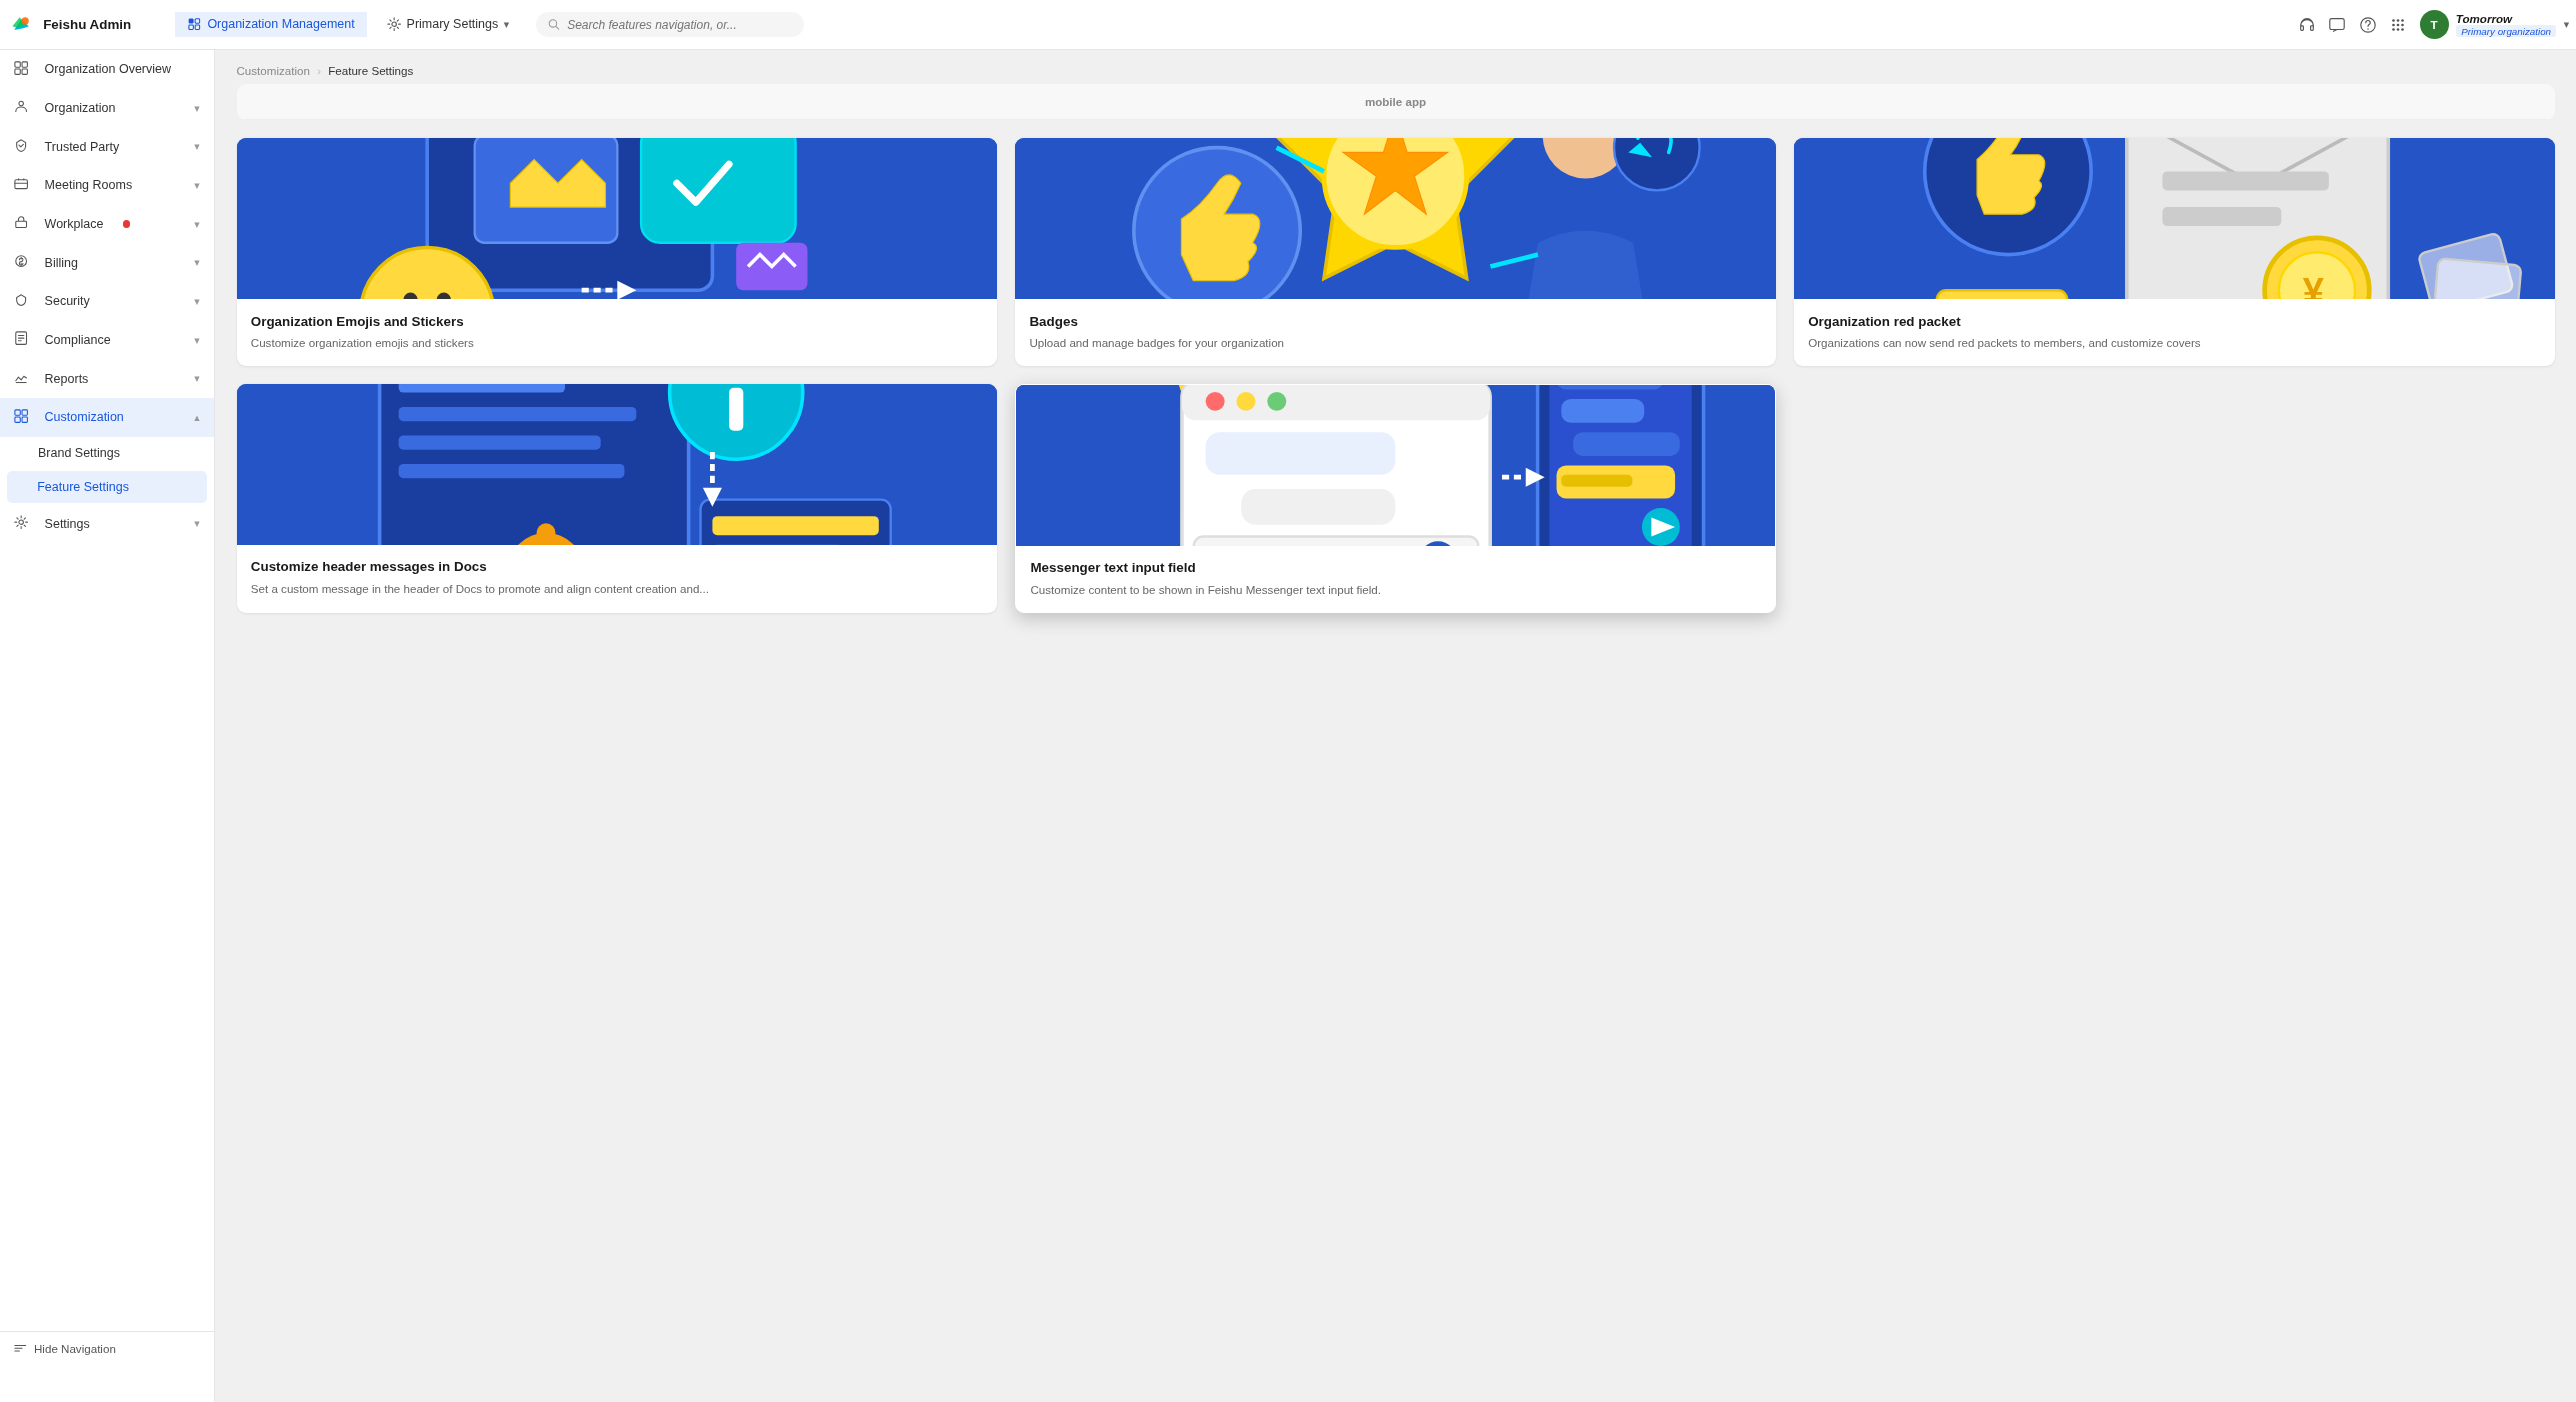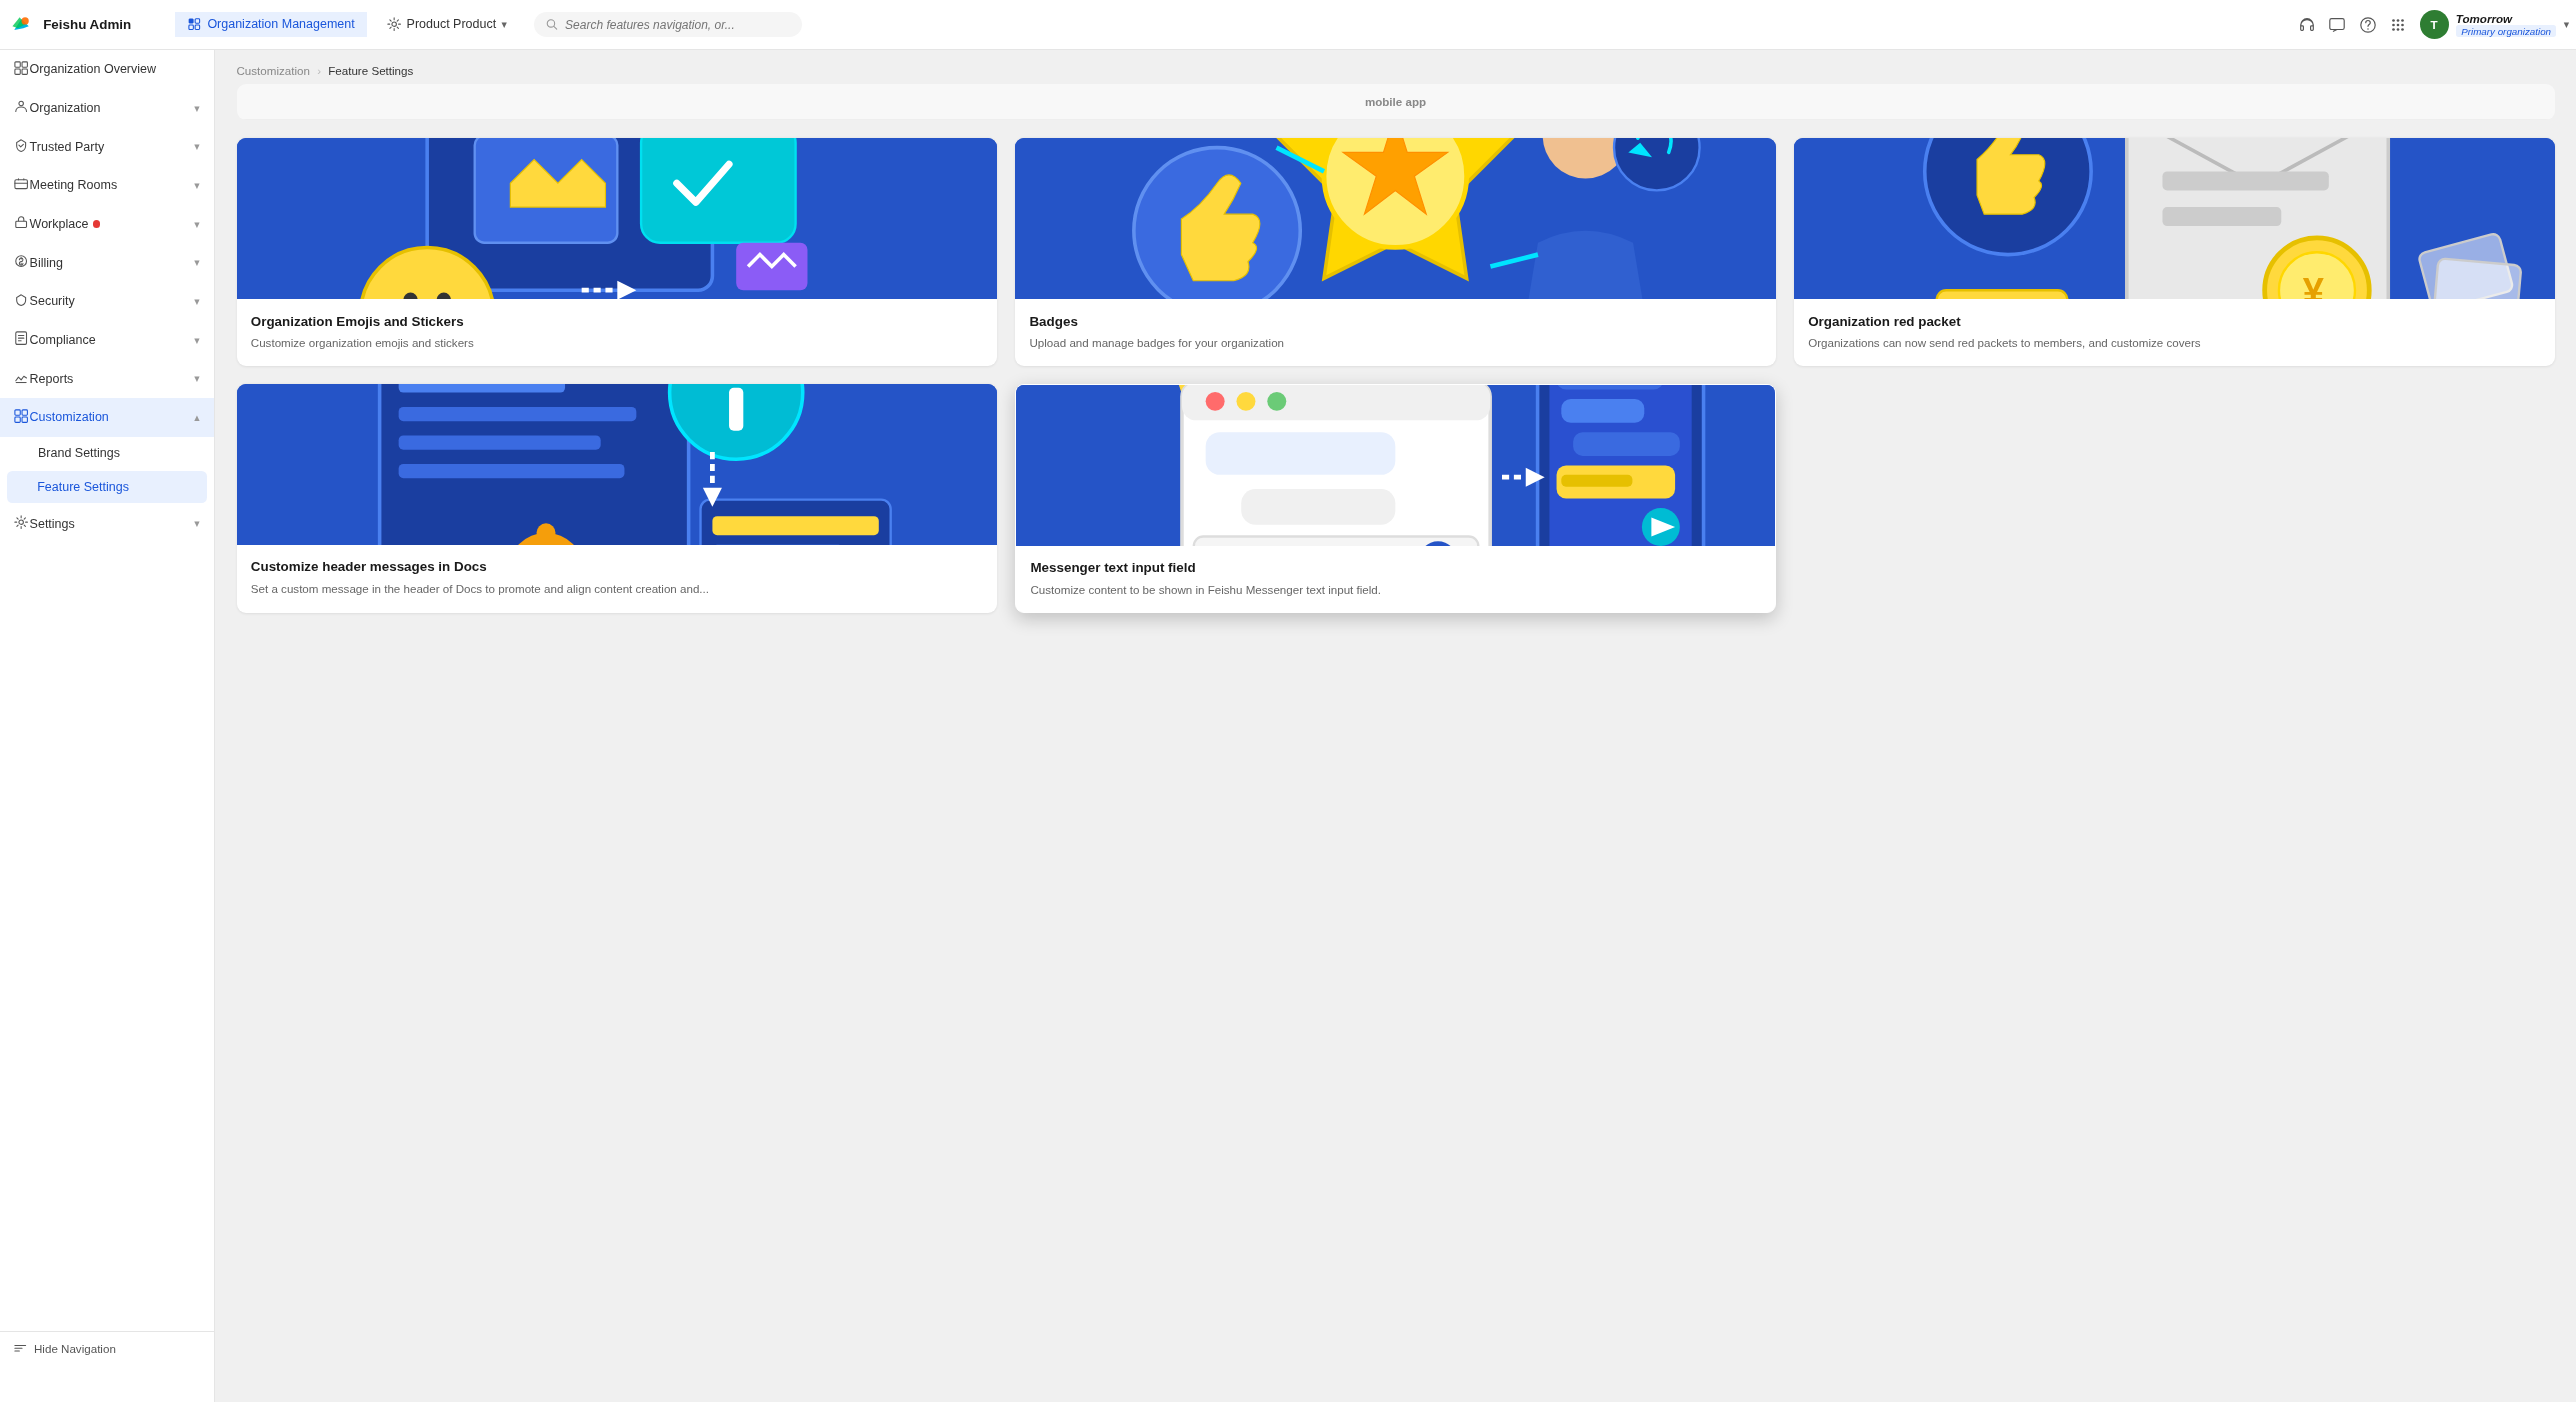--- a/index.html
+++ b/index.html
@@ -53,21 +53,21 @@
       overflow-y: auto;
       display: flex; flex-direction: column;
       padding-bottom: 36px;
     }
     .sidebar-item {
       display: flex; align-items: center; justify-content: space-between;
       padding: 10.7px 14.3px; cursor: pointer; color: #333; font-size: 12.5px;
       border-radius: 0;
     }
     .sidebar-item.active { background: #e8f0fe; color: #1a56db; }
-    .sidebar-item-left { display: flex; align-items: center; gap: 1px; }
+    .sidebar-item-left { display: flex; align-items: center; gap: 16px; }
     .sidebar-icon { font-size: 14.3px; color: #555; }
     .sidebar-item.active .sidebar-icon { color: #1a56db; }
     .sidebar-caret { font-size: 10.7px; color: #999; }
     .sidebar-dot { width: 7.2px; height: 7.2px; border-radius: 50%; background: #e53935; margin-left: 3.6px; }
 
     
     .sidebar-subitem {
       display: flex; align-items: center;
       padding: 9px 14.3px 9px 38px; cursor: pointer; color: #333; font-size: 12.5px;
     }
@@ -139,21 +139,21 @@
       <rect x="8" y="9" width="5" height="5" rx="1" fill="none" stroke="#1a56db" stroke-width="1.2"></rect>
     </svg>
     <span>Organization Management</span>
   </button>
 
   <button class="nav-btn nav-btn-product">
     <svg width="14.3" height="14.3" viewBox="0 0 16 16" fill="none">
       <circle cx="8" cy="8" r="2.5" stroke="#555" stroke-width="1.2"></circle>
       <path d="M8 1v2M8 13v2M1 8h2M13 8h2M3.22 3.22l1.41 1.41M11.37 11.37l1.41 1.41M3.22 12.78l1.41-1.41M11.37 4.63l1.41-1.41" stroke="#555" stroke-width="1.2" stroke-linecap="round"></path>
     </svg>
-    <span>Product Product</span>
+    <span>Primary Settings</span>
     <span class="nav-btn-caret">▾</span>
   </button>
 
   <div class="search-bar">
     <svg width="12.5" height="12.5" viewBox="0 0 14 14" fill="none">
       <circle cx="6" cy="6" r="4.5" stroke="#999" stroke-width="1.3"></circle>
       <line x1="9.5" y1="9.5" x2="13" y2="13" stroke="#999" stroke-width="1.3" stroke-linecap="round"></line>
     </svg>
     <input type="text" placeholder="Search features navigation, or..." style="">
   </div>

